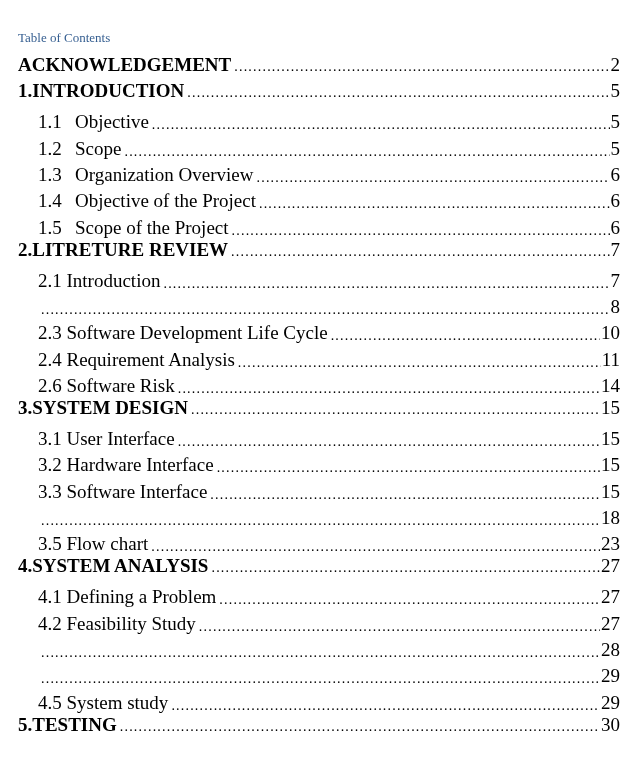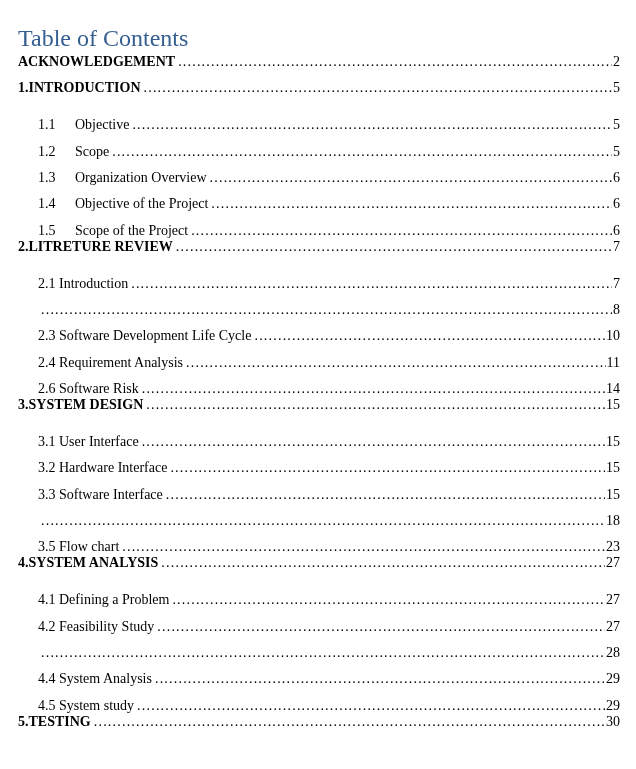--- a/index.html
+++ b/index.html
@@ -15,32 +15,32 @@
     overflow: hidden;
   }
   .page {
     box-sizing: border-box;
     width: 636px;
     height: 769px;
     padding: 26px 16px 0 18px;
     background: #ffffff;
   }
   .toc-title {
-    font-size: 24px;
+    font-size: 13px;
     line-height: 24px;
     font-weight: normal;
     color: #365F91;
     margin: 0 0 4px 0;
   }
   .toc-list { width: 100%; }
   .row {
     display: flex;
     align-items: baseline;
     height: 26.4px;
-    font-size: 14px;
+    font-size: 19px;
     white-space: nowrap;
   }
   .row.bold .txt, .row.bold .num { font-weight: bold; }
   .row.sub { padding-left: 20px; align-items: flex-end; }
   .row.tab .num {
     display: inline-block;
     width: 37px;
     flex: 0 0 37px;
   }
   .txt { flex: 0 0 auto; }
@@ -205,21 +205,20 @@
       <span class="dots"></span>
       <span class="pg">27</span>
     </div>
 
     <div class="row sub">
       <span class="dots"></span>
       <span class="pg">28</span>
     </div>
 
     <div class="row sub">
-      <span class="txt">4.4 System Analysis</span>
       <span class="dots"></span>
       <span class="pg">29</span>
     </div>
 
     <div class="row sub">
       <span class="txt">4.5 System study</span>
       <span class="dots"></span>
       <span class="pg">29</span>
     </div>
 

